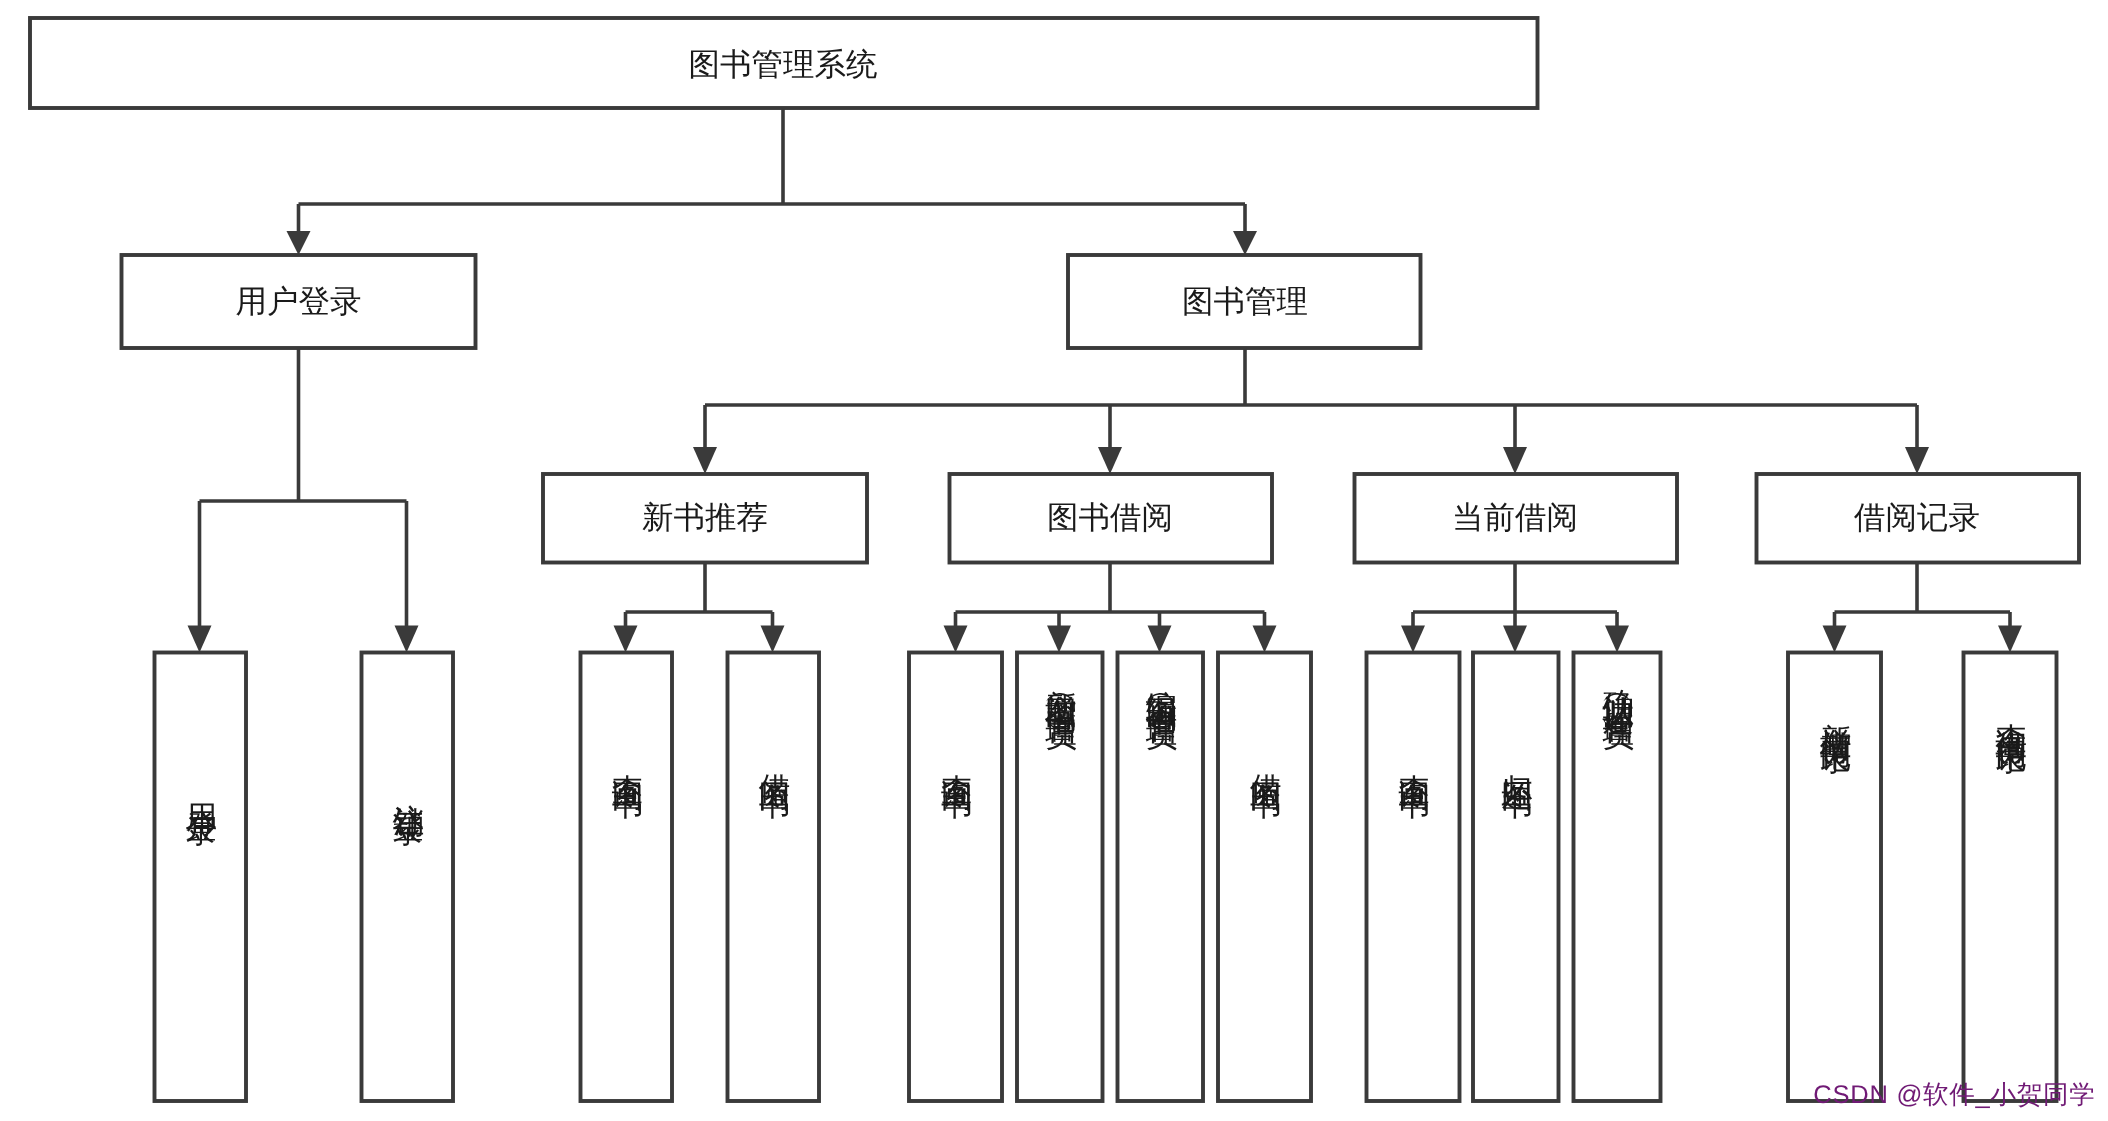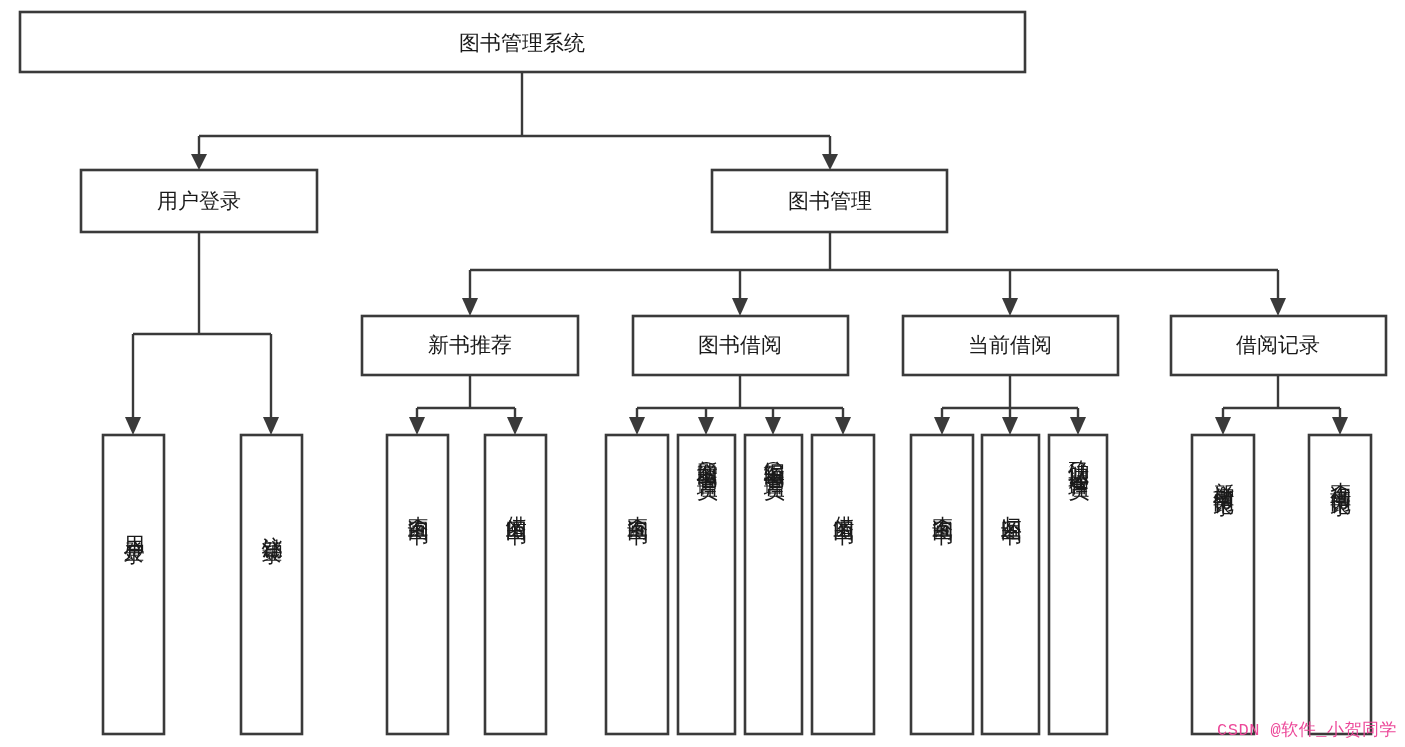--- a/index.html
+++ b/index.html
@@ -67,23 +67,23 @@
     font-size: 21px;
     line-height: 1.22;
     color: #1a1a1a;
     letter-spacing: 3px;
     white-space: nowrap;
   }
   .watermark {
     position: absolute;
     right: 8px;
     bottom: 6px;
-    font-family: Liberation Mono, monospace;
+    font-family: Liberation Sans, sans-serif;
     font-size: 17px;
-    color: #ec4899;
+    color: #701a75;
     letter-spacing: 0.5px;
     white-space: nowrap;
   }
 </style>
 </head>
 <body>
 
 <div id="diagram-root">
 
   <svg class="canvas" viewBox="0 0 1405 747">

